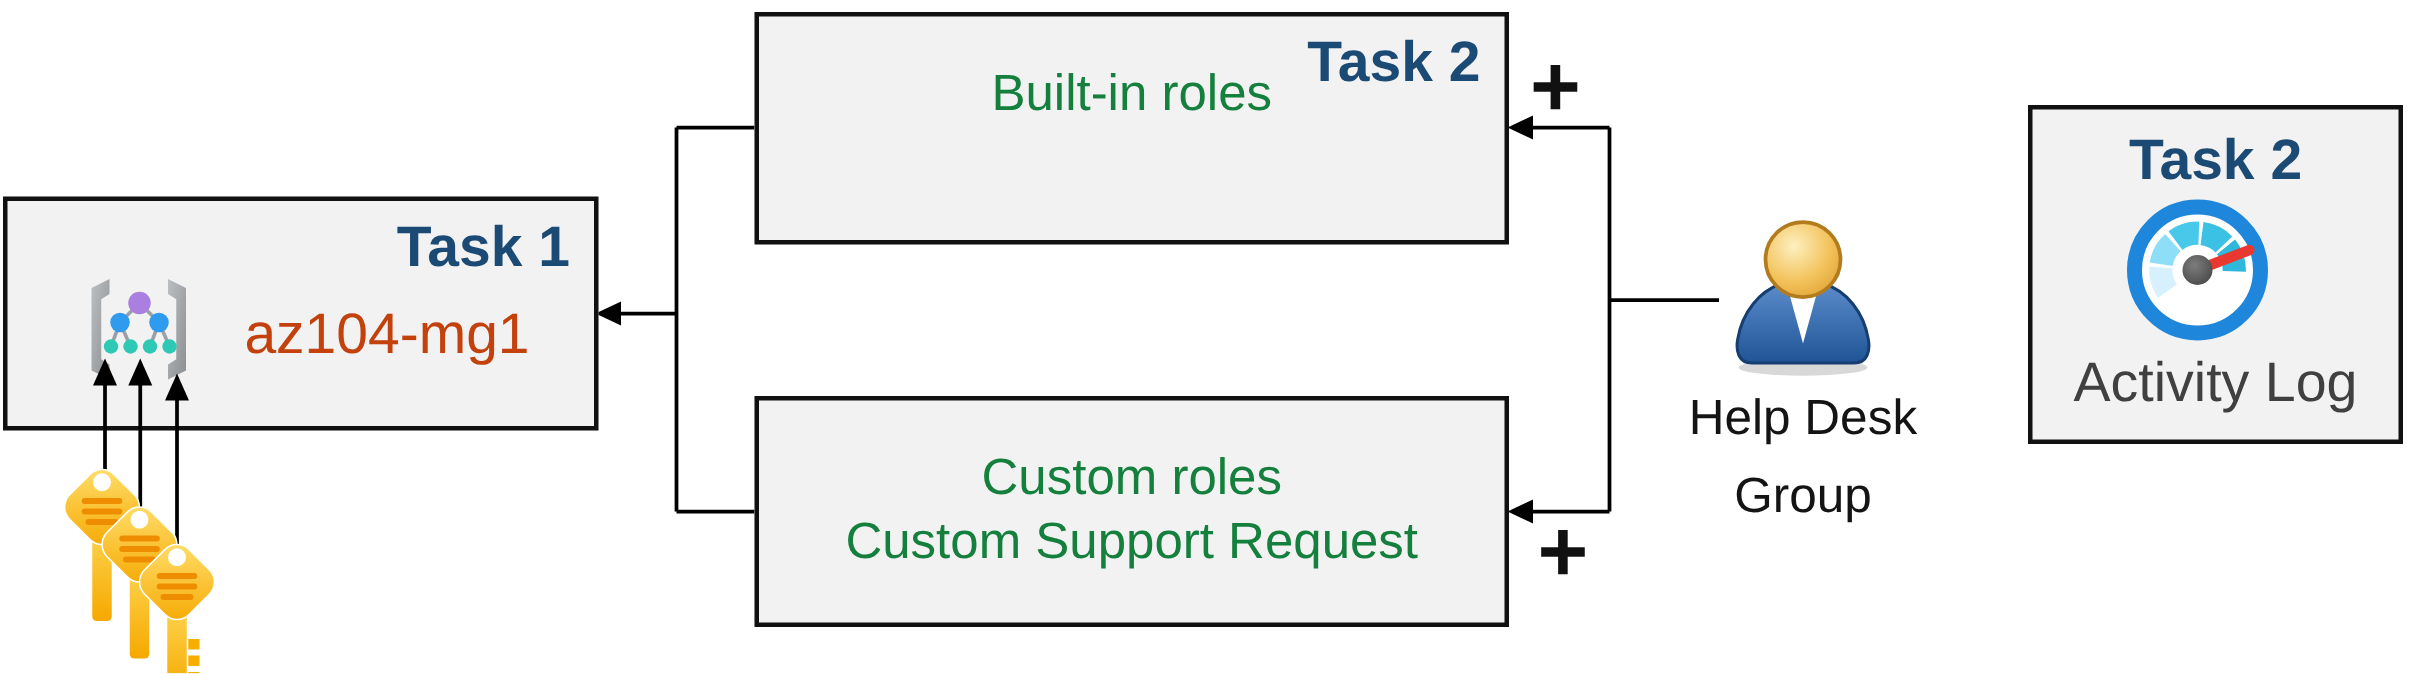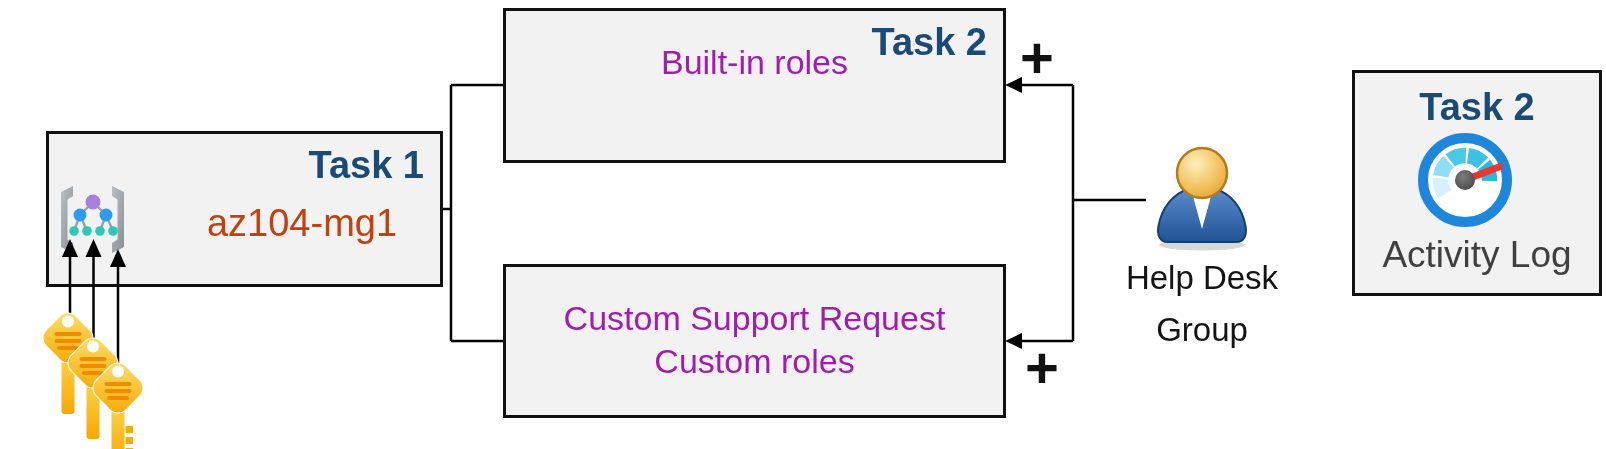--- a/index.html
+++ b/index.html
@@ -2,31 +2,31 @@
 <html><head>
 <meta charset="utf-8">
 <style>
   html,body{margin:0;padding:0;background:#fff;}
   .canvas{
     position:relative;width:1606px;height:449px;background:#ffffff;
     font-family:"Liberation Sans",sans-serif;overflow:hidden;color:#1f1f1f;
   }
   .overlay{position:absolute;left:0;top:0;width:1606px;height:449px;pointer-events:none;}
   .box{position:absolute;background:#f2f2f2;border:3px solid #111;box-sizing:border-box;}
-  #task1{left:2px;top:131px;width:397px;height:156px;margin-left:44px;}
+  #task1{left:2px;top:131px;width:397px;height:156px;}
   #task2{left:503px;top:8px;width:503px;height:155px;}
   #task3{left:503px;top:264px;width:503px;height:154px;}
   #task4{left:1352px;top:70px;width:250px;height:226px;}
   .task-label{
     position:absolute;top:10px;right:16px;font-weight:bold;font-size:38px;color:#1b4a74;
     white-space:nowrap;
   }
   #task4 .task-label{right:auto;left:0;width:100%;text-align:center;top:13px;}
   .box-lines{position:absolute;left:0;top:30px;width:100%;text-align:center;
-    font-size:34px;line-height:43px;color:#a21caf;}
+    font-size:34px;line-height:43px;color:#15803d;}
   .resource-name{position:absolute;left:133px;top:68px;width:240px;text-align:center;
     font-size:38px;color:#c2410c;}
   .gauge-caption{position:absolute;left:0;top:161px;width:100%;text-align:center;
     font-size:37px;color:#404040;}
   .plus{position:absolute;width:60px;height:66px;display:flex;align-items:center;justify-content:center;
     font-size:58px;font-weight:700;color:#111;}
   #plus-top{left:1007px;top:24px;}
   #plus-bottom{left:1012px;top:334px;}
   .person-label{position:absolute;left:1082px;top:252px;width:240px;text-align:center;
     font-size:33px;line-height:52px;color:#141414;}
@@ -66,22 +66,22 @@
 
   <div class="box" id="task2">
     <span class="task-label">Task 2</span>
     <div class="box-lines">
       <div>Built-in roles</div>
     </div>
   </div>
 
   <div class="box" id="task3">
     <div class="box-lines">
+      <div>Custom roles</div>
       <div>Custom Support Request</div>
-      <div>Custom roles</div>
     </div>
   </div>
 
   <div class="box" id="task4">
     <span class="task-label">Task 2</span>
     <div class="gauge-caption">Activity Log</div>
   </div>
 
   <svg class="icon" id="mgmt-icon" width="85" height="80" viewBox="0 0 85 80">
     <defs>

